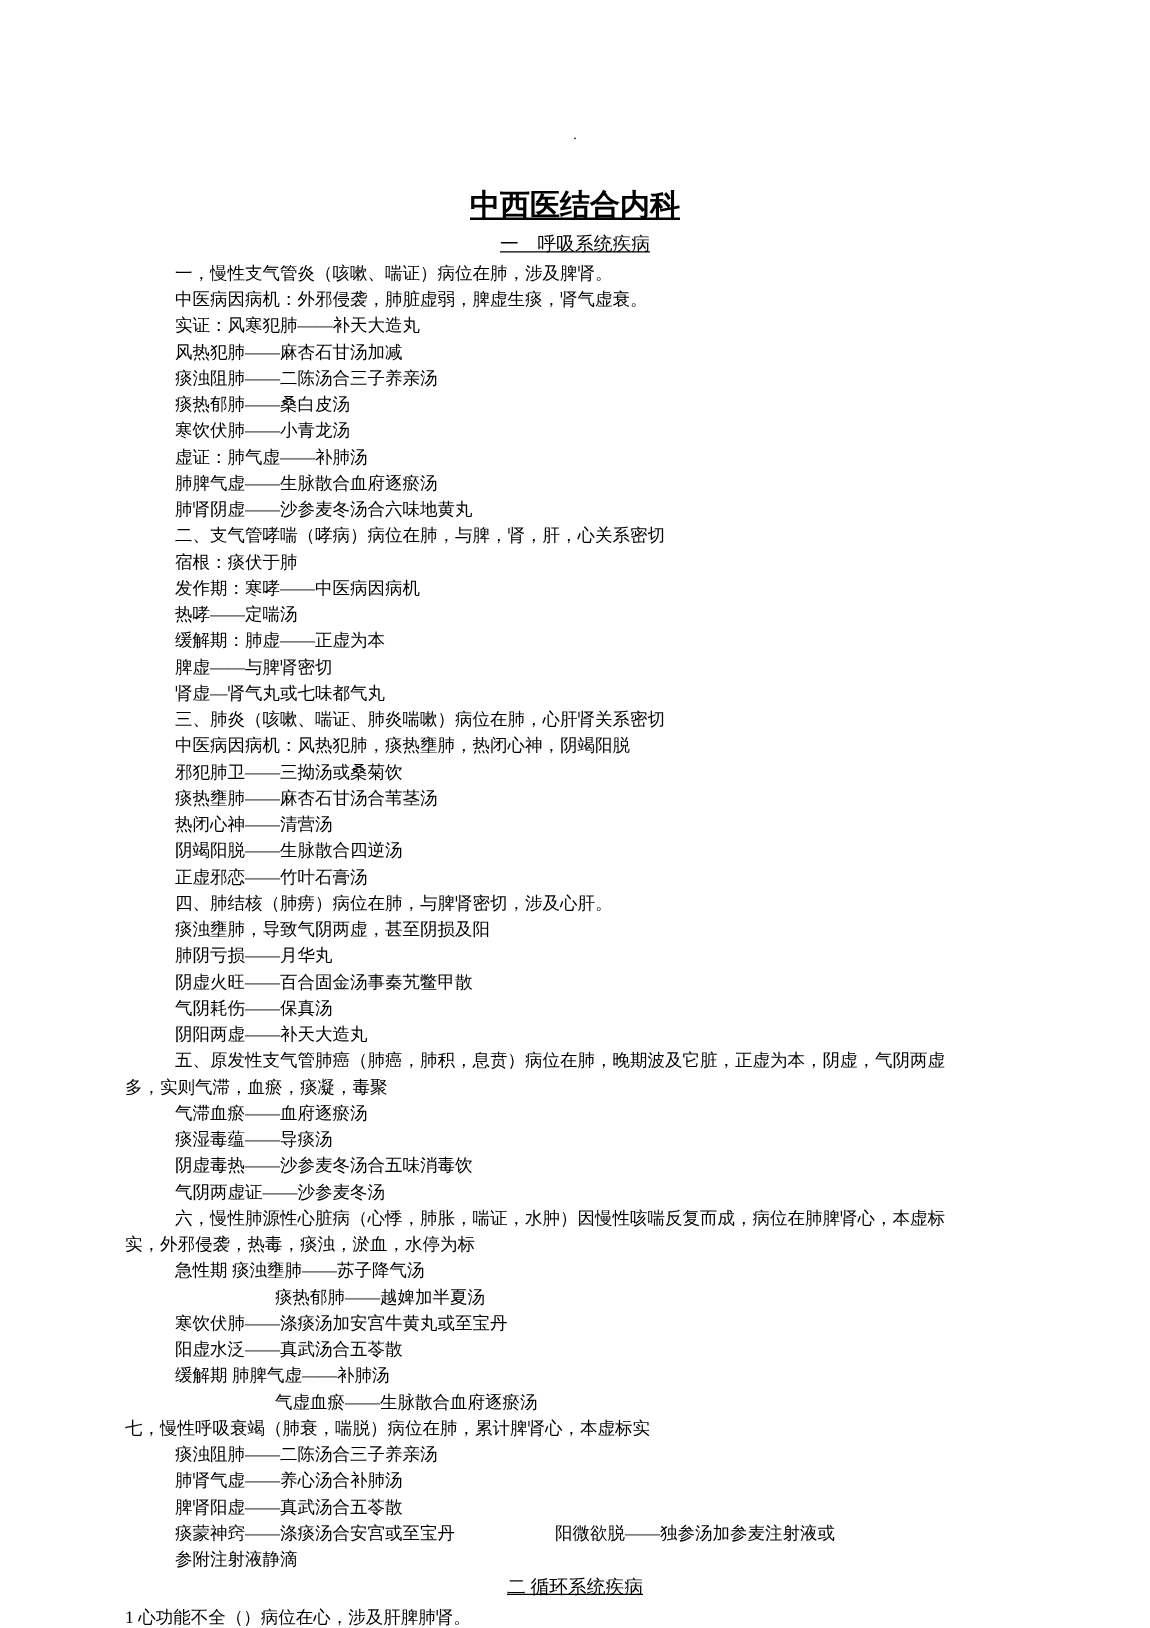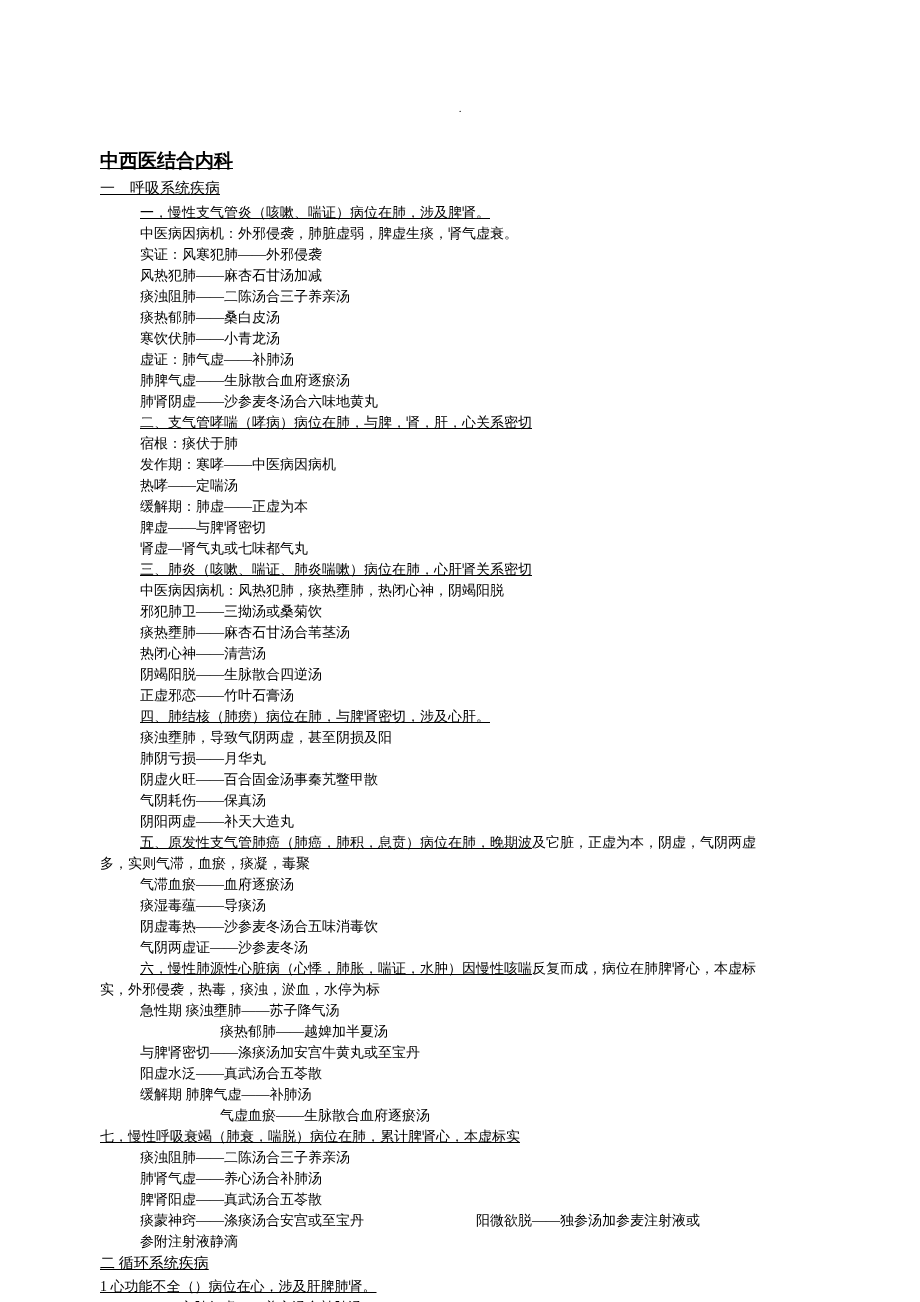--- a/index.html
+++ b/index.html
@@ -11,64 +11,64 @@
       background: #fff;
       width: 920px;
       padding: 100px 100px 40px 100px;
     }
     .header-mark {
       text-align: center;
       font-size: 11px;
       margin-bottom: 30px;
     }
     .title {
-      font-size: 19px;
+      text-align: center;
+      font-size: 24px;
       font-weight: bold;
       text-decoration: underline;
       margin-bottom: 2px;
     }
     .section-title {
-      text-align: left;
+      text-align: center;
       font-size: 15px;
       text-decoration: underline;
       margin-bottom: 2px;
     }
     .line {
       margin-left: 40px;
       text-indent: 0;
     }
     .line-no-indent {
       margin-left: 0;
     }
     .underlined {
-      text-decoration: underline;
     }
     .indent-extra {
       margin-left: 120px;
     }
     .indent-medium {
       margin-left: 80px;
     }
     .inline-right {
       display: inline-block;
-      margin-left: 112px;
+      margin-left: 80px;
     }
   </style>
 </head>
 <body>
 
 <div class="header-mark">.</div>
 
 <div class="title">中西医结合内科</div>
 
 <div class="section-title">一　呼吸系统疾病</div>
 
 <div class="line"><span class="underlined">一，慢性支气管炎（咳嗽、喘证）病位在肺，涉及脾肾。</span></div>
 <div class="line">中医病因病机：外邪侵袭，肺脏虚弱，脾虚生痰，肾气虚衰。</div>
-<div class="line">实证：风寒犯肺——外邪侵袭</div>
+<div class="line">实证：风寒犯肺——补天大造丸</div>
 <div class="line">风热犯肺——麻杏石甘汤加减</div>
 <div class="line">痰浊阻肺——二陈汤合三子养亲汤</div>
 <div class="line">痰热郁肺——桑白皮汤</div>
 <div class="line">寒饮伏肺——小青龙汤</div>
 <div class="line">虚证：肺气虚——补肺汤</div>
 <div class="line">肺脾气虚——生脉散合血府逐瘀汤</div>
 <div class="line">肺肾阴虚——沙参麦冬汤合六味地黄丸</div>
 <div class="line"><span class="underlined">二、支气管哮喘（哮病）病位在肺，与脾，肾，肝，心关系密切</span></div>
 <div class="line">宿根：痰伏于肺</div>
 <div class="line">发作期：寒哮——中医病因病机</div>
@@ -92,21 +92,21 @@
 <div class="line"><span class="underlined">五、原发性支气管肺癌（肺癌，肺积，息贲）病位在肺，晚期波</span><span>及它脏，正虚为本，阴虚，气阴两虚</span></div>
 <div class="line-no-indent">多，实则气滞，血瘀，痰凝，毒聚</div>
 <div class="line">气滞血瘀——血府逐瘀汤</div>
 <div class="line">痰湿毒蕴——导痰汤</div>
 <div class="line">阴虚毒热——沙参麦冬汤合五味消毒饮</div>
 <div class="line">气阴两虚证——沙参麦冬汤</div>
 <div class="line"><span class="underlined">六，慢性肺源性心脏病（心悸，肺胀，喘证，水肿）因慢性咳喘</span><span>反复而成，病位在肺脾肾心，本虚标</span></div>
 <div class="line-no-indent">实，外邪侵袭，热毒，痰浊，淤血，水停为标</div>
 <div class="line">急性期 痰浊壅肺——苏子降气汤</div>
 <div class="indent-extra">痰热郁肺——越婢加半夏汤</div>
-<div class="line">与脾肾密切——涤痰汤加安宫牛黄丸或至宝丹</div>
+<div class="line">寒饮伏肺——涤痰汤加安宫牛黄丸或至宝丹</div>
 <div class="line">阳虚水泛——真武汤合五苓散</div>
 <div class="line">缓解期 肺脾气虚——补肺汤</div>
 <div class="indent-extra">气虚血瘀——生脉散合血府逐瘀汤</div>
 <div class="line-no-indent"><span class="underlined">七，慢性呼吸衰竭（肺衰，喘脱）病位在肺，累计脾肾心，本虚标实</span></div>
 <div class="line">痰浊阻肺——二陈汤合三子养亲汤</div>
 <div class="line">肺肾气虚——养心汤合补肺汤</div>
 <div class="line">脾肾阳虚——真武汤合五苓散</div>
 <div class="line"><span>痰蒙神窍——涤痰汤合安宫或至宝丹</span><span class="inline-right">阳微欲脱——独参汤加参麦注射液或</span></div>
 <div class="line">参附注射液静滴</div>
 

